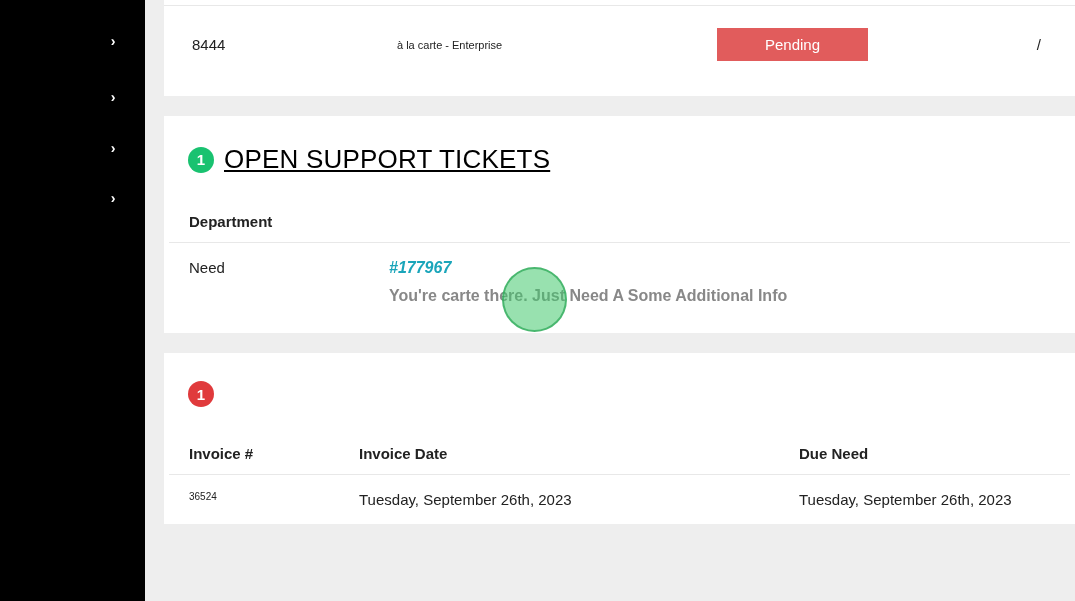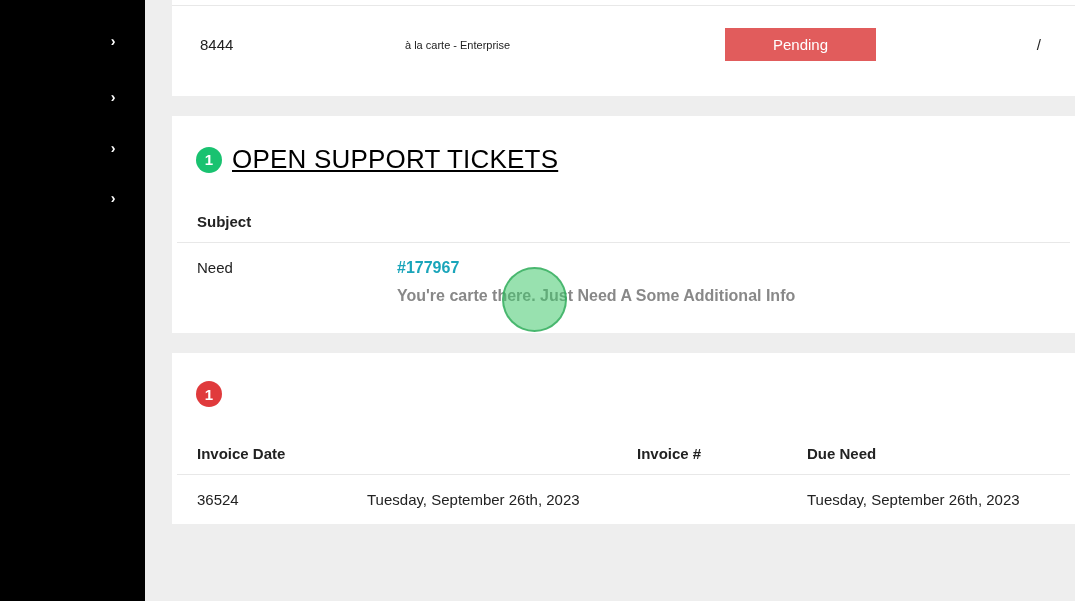--- a/index.html
+++ b/index.html
@@ -2,21 +2,21 @@
 <html><head>
 <meta charset="utf-8">
 <style>
 * { margin: 0; padding: 0; box-sizing: border-box; }
 body { font-family: Arial, Helvetica, sans-serif; background: #eeeeee; width: 1075px; height: 601px; overflow: hidden; position: relative; }
 
 .sidebar { position: absolute; left: 0; top: 0; width: 145px; height: 601px; background: #000000; }
 .sidebar-item { position: absolute; right: 26px; width: 12px; height: 12px; display: flex; align-items: center; justify-content: center; }
 .chevron-right { color: #ffffff; font-size: 14px; font-weight: bold; }
 
-.main { position: absolute; left: 145px; top: 0; right: 0; bottom: 0; background: #eeeeee; padding-left: 27px; }
+.main { position: absolute; left: 145px; top: 0; right: 0; bottom: 0; background: #eeeeee; padding-left: 19px; }
 
 .panel { background: #ffffff; margin-bottom: 20px; }
 
 .order-row { background: #ffffff; padding: 22px 22px 35px 28px; border-top: 1px solid #e8e8e8; display: flex; align-items: center; }
 .order-id { width: 205px; font-size: 15px; color: #222; }
 .order-name { width: 320px; font-size: 11px; color: #222; }
 .order-status { width: 280px; display: flex; justify-content: flex-start; }
 .badge-pending { background: #e15c5c; color: #ffffff; padding: 8px 48px; font-size: 15px; }
 .order-slash { font-size: 15px; color: #222; margin-left: auto; padding-right: 12px; }
 
@@ -28,29 +28,29 @@
 
 .table-header { display: flex; padding: 14px 20px 12px 20px; border-bottom: 1px solid #e8e8e8; margin: 0 5px; }
 .th { font-weight: bold; font-size: 15px; color: #222; }
 
 .tickets .th-dept { width: 200px; }
 .tickets .th-subject { flex: 1; }
 
 .ticket-row { display: flex; padding: 16px 20px 28px 20px; margin: 0 5px; }
 .ticket-dept { width: 200px; font-size: 15px; color: #222; }
 .ticket-subject { flex: 1; }
-.ticket-number { color: #1aa5ba; font-weight: bold; font-size: 16px; }
+.ticket-number { color: #1aa5ba; font-style: italic; font-weight: bold; font-size: 16px; }
 .ticket-desc { color: #888; font-weight: bold; font-size: 16px; margin-top: 10px; }
 
 .invoices .th-num { width: 170px; }
 .invoices .th-date { width: 440px; }
 .invoices .th-due { flex: 1; }
 
 .invoice-row { display: flex; padding: 16px 20px 16px 20px; margin: 0 5px; }
-.inv-num { width: 170px; font-size: 15px; color: #222; }
+.inv-num { width: 170px; font-size: 10px; color: #222; }
 .inv-date { width: 440px; font-size: 15px; color: #222; }
 .inv-due { flex: 1; font-size: 15px; color: #222; }
 
 .green-circle { position: absolute; width: 65px; height: 65px; border-radius: 50%; background: rgba(68, 200, 110, 0.55); border: 2px solid rgba(47,170,90,0.75); left: 502px; top: 267px; pointer-events: none; }
 </style>
 </head>
 <body>
 
 <div class="sidebar">
   <div class="sidebar-item" style="top: 35px;">
@@ -80,38 +80,38 @@
       <div class="order-slash">/</div>
     </div>
   </div>
 
   <div class="panel tickets">
     <div class="section-header">
       <div class="count-badge badge-green">1</div>
       <div class="section-title">OPEN SUPPORT TICKETS</div>
     </div>
     <div class="table-header">
-      <div class="th th-subject">Subject</div>
+      <div class="th th-dept">Department</div>
     </div>
     <div class="ticket-row">
       <div class="ticket-dept">Need</div>
       <div class="ticket-subject">
         <div class="ticket-number">#177967</div>
         <div class="ticket-desc">You're carte there. Just Need A Some Additional Info</div>
       </div>
     </div>
   </div>
 
   <div class="panel invoices">
     <div class="section-header">
       <div class="count-badge badge-red">1</div>
     </div>
     <div class="table-header">
+      <div class="th th-num">Invoice #</div>
       <div class="th th-date">Invoice Date</div>
-      <div class="th th-num">Invoice #</div>
       <div class="th th-due">Due Need</div>
     </div>
     <div class="invoice-row">
       <div class="inv-num">36524</div>
       <div class="inv-date">Tuesday, September 26th, 2023</div>
       <div class="inv-due">Tuesday, September 26th, 2023</div>
     </div>
   </div>
 
 </div>

